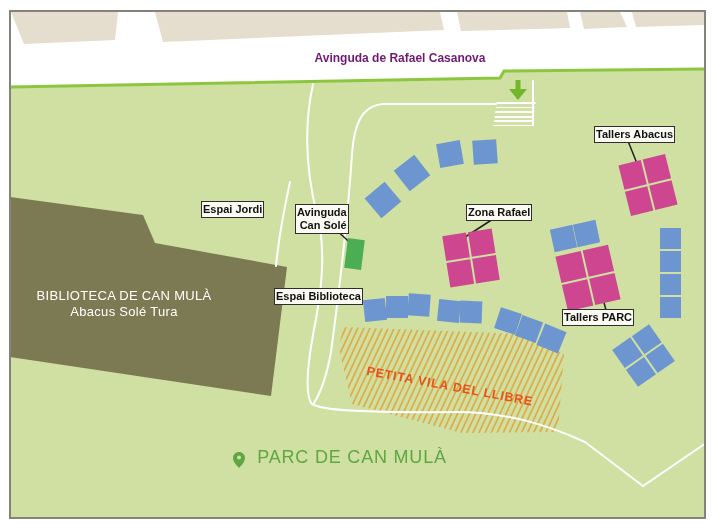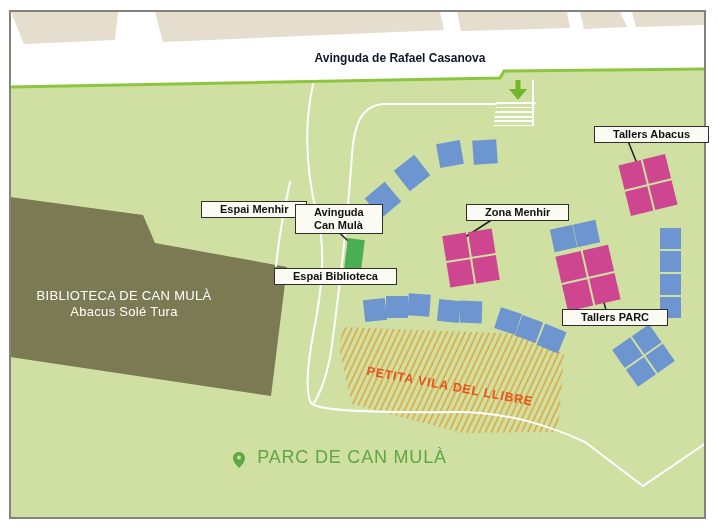--- a/index.html
+++ b/index.html
@@ -1,24 +1,24 @@
 <!DOCTYPE html>
 <html><head>
 <meta charset="utf-8">
 <style>
   html,body{margin:0;padding:0;background:#ffffff;}
   .stage{position:relative;width:718px;height:531px;background:#ffffff;overflow:hidden;
          font-family:"Liberation Sans", sans-serif;}
   .map-svg{position:absolute;left:0;top:0;}
   
   .lbl{position:absolute;background:#fbfbf3;border:1px solid #2e2e2e;color:#111;
-       font-weight:bold;font-size:11px;line-height:1.2;padding:1px 18px;white-space:nowrap;
-       text-align:left;z-index:6;}
+       font-weight:bold;font-size:11px;line-height:1.2;padding:1px 1px;white-space:nowrap;
+       text-align:right;z-index:6;}
   .street-label{position:absolute;left:305px;top:51px;width:190px;text-align:center;
-       font-weight:bold;font-size:12px;color:#0f172a;z-index:5;}
+       font-weight:bold;font-size:12px;color:#701a75;z-index:5;}
   .library-text{position:absolute;left:23px;top:288px;width:202px;text-align:center;
        color:#ffffff;font-size:13px;line-height:1.25;z-index:5;letter-spacing:.3px;}
   .vila-text{position:absolute;left:368px;top:364px;transform:rotate(10.5deg);
        transform-origin:0 0;color:#e8521d;font-weight:bold;font-size:12.5px;
        letter-spacing:.8px;white-space:nowrap;z-index:5;}
   .park-label{position:absolute;left:245px;top:447px;width:190px;display:flex;
        align-items:flex-end;justify-content:center;gap:12px;z-index:5;}
   .park-label .txt{color:#5fa743;font-size:18px;letter-spacing:.8px;white-space:nowrap;}
   
   .tent{position:absolute;background:#6d95cf;z-index:4;}
@@ -132,27 +132,27 @@
       <div class="cell"></div>
   </div>
 
   <div class="street-label">Avinguda de Rafael Casanova</div>
 
   <div class="library-text">
     <div>BIBLIOTECA DE CAN MULÀ</div>
     <div>Abacus Solé Tura</div>
   </div>
 
-  <div class="lbl" style="left:201px;top:201px">Espai Menhir</div>
+  <div class="lbl" style="left:201px;top:201px">Espai Jordi</div>
   <div class="lbl" style="left:295px;top:204px">
     <div>Avinguda</div>
-    <div>Can Mulà</div>
+    <div>Can Solé</div>
   </div>
-  <div class="lbl" style="left:274px;top:268px">Espai Biblioteca</div>
-  <div class="lbl" style="left:466px;top:204px">Zona Menhir</div>
+  <div class="lbl" style="left:274px;top:288px">Espai Biblioteca</div>
+  <div class="lbl" style="left:466px;top:204px">Zona Rafael</div>
   <div class="lbl" style="left:594px;top:126px">Tallers Abacus</div>
   <div class="lbl" style="left:562px;top:309px">Tallers PARC</div>
 
   <div class="vila-text">PETITA VILA DEL LLIBRE</div>
 
   <div class="park-label">
     <span style="display:inline-flex">
       <svg width="12" height="16" viewBox="0 0 12 16">
         <path d="M6,0 C2.7,0 0,2.7 0,6 C0,10.5 6,16 6,16 C6,16 12,10.5 12,6 C12,2.7 9.3,0 6,0 Z" fill="#5fa743"></path>
         <circle cx="6" cy="5.6" r="2" fill="#cfe0a2"></circle>

